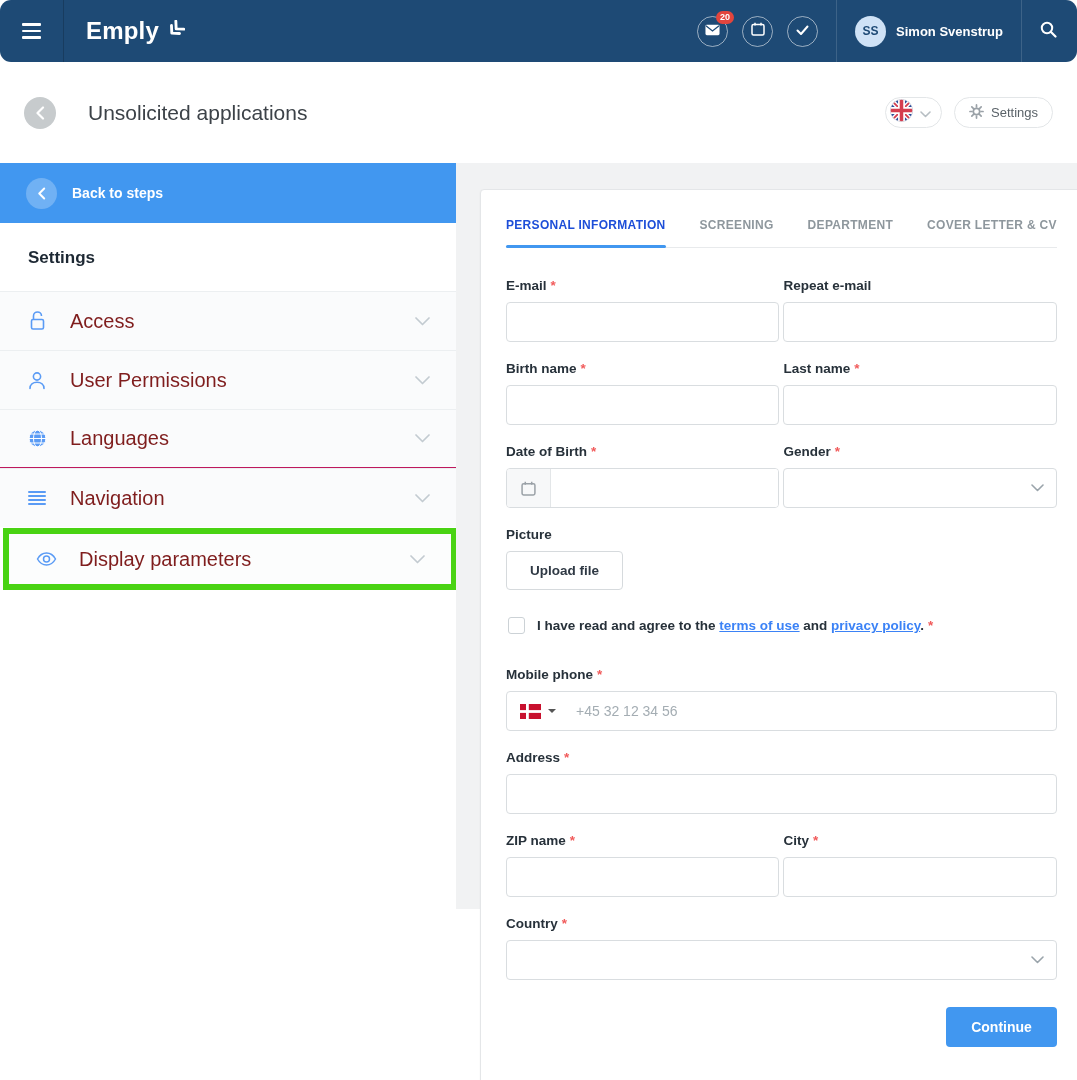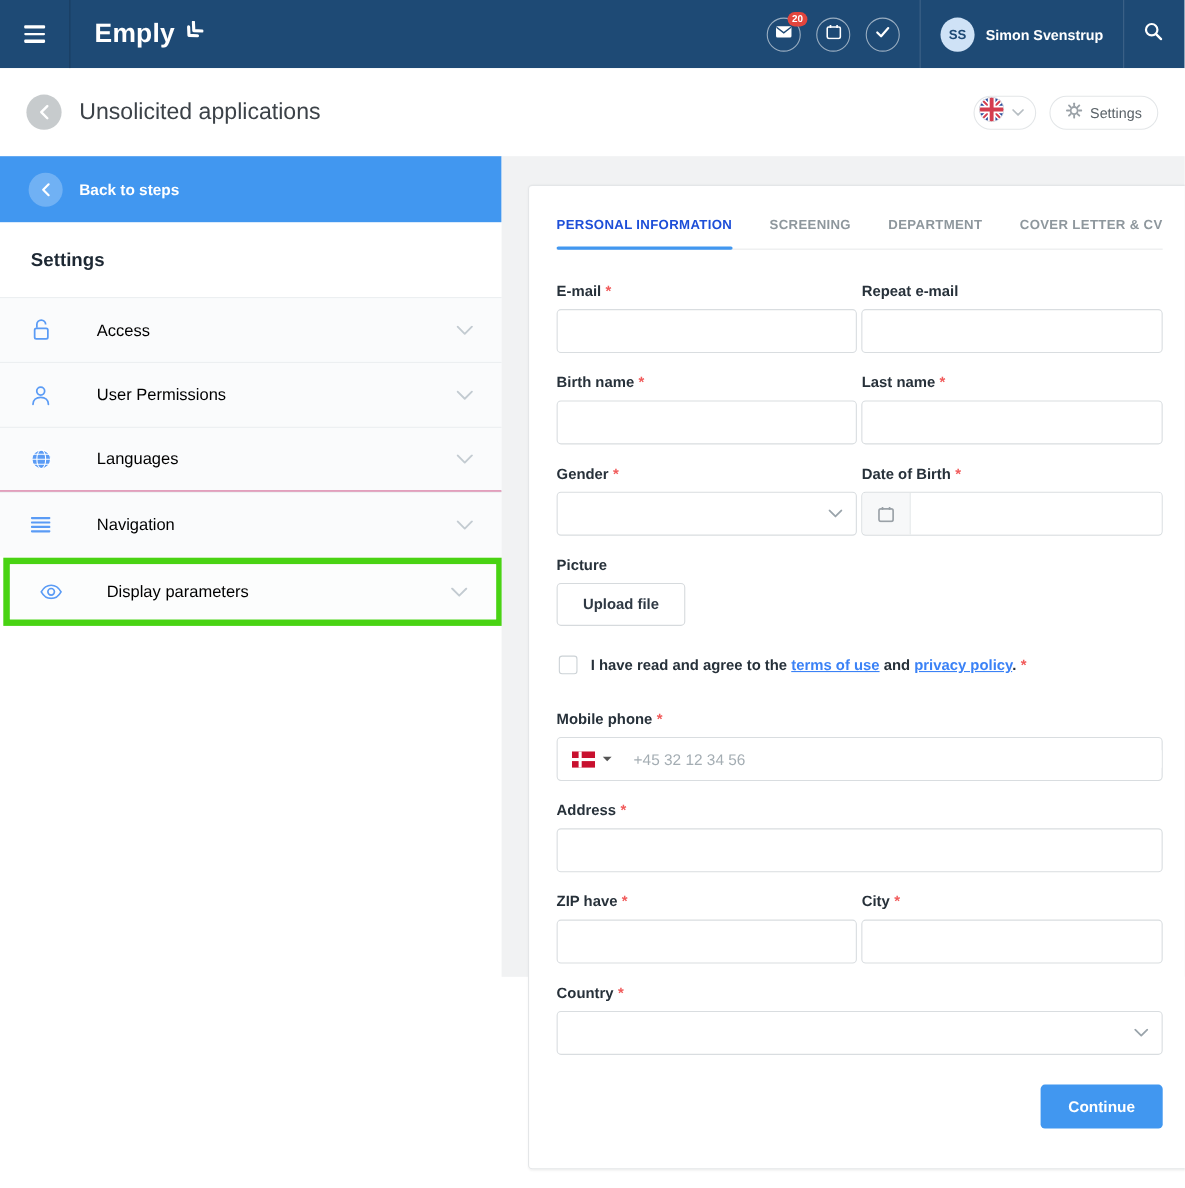--- a/index.html
+++ b/index.html
@@ -1,41 +1,41 @@
 <!DOCTYPE html>
 <html><head>
 <meta charset="utf-8">
 <style>
   * { box-sizing: border-box; margin: 0; padding: 0; }
   html,body { width:1077px; height:1080px; overflow:hidden; background:#fff;
     font-family:"Liberation Sans","DejaVu Sans",sans-serif; }
 
   
-  .topbar { height:62px; background:#1e4a75; display:flex; align-items:center; color:#fff; }
+  .topbar { height:62px; background:#1e4a75; display:flex; align-items:center; color:#fff;border-radius:11px; }
   .hamburger { width:64px; height:62px; display:flex; flex-direction:column; gap:4px;
     align-items:center; justify-content:center; cursor:pointer; border-right:1px solid rgba(0,0,0,.18); }
   .hamburger span { width:19px; height:2.5px; background:#fff; border-radius:1px; }
   .logo { display:flex; align-items:center; gap:7px; margin-left:22px; }
   .logo-text { font-size:24px; font-weight:bold; letter-spacing:.2px; }
   .top-right { margin-left:auto; display:flex; align-items:center; height:74px;justify-content:center; }
   .circle-icon { width:31px; height:31px; border:1.4px solid rgba(255,255,255,.55);
     border-radius:50%; display:flex; align-items:center; justify-content:center;
     position:relative; margin-left:14px; cursor:pointer; }
   .badge { position:absolute; top:-6px; right:-7px; background:#e2453d; color:#fff;
     font-size:9px; font-weight:bold; border-radius:9px; padding:2px 4px; min-width:17px;
     text-align:center; line-height:1; }
   .vdiv { width:1px; height:62px; background:rgba(255,255,255,.14); margin:0 18px; }
   .user-chip { display:flex; align-items:center; gap:10px; cursor:pointer; }
   .avatar { width:31px; height:31px; border-radius:50%; background:#cfe2f6; color:#1e4a75;
     font-size:12px; font-weight:bold; display:flex; align-items:center; justify-content:center; }
   .user-name { font-size:13px; font-weight:bold; }
   .search-btn { margin-right:20px; cursor:pointer; display:flex; }
 
   
-  .page-header { height:80px; background:#fff; display:flex; align-items:center; padding:0 24px; }
+  .page-header { height:101px; background:#fff; display:flex; align-items:center; padding:0 24px;gap:16px; }
   .back-circle { width:32px; height:32px; border-radius:50%; background:#c7cbcd;
     display:flex; align-items:center; justify-content:center; cursor:pointer; flex:0 0 auto; }
   .page-title { font-size:21px; color:#3c4248; margin-left:16px; font-weight:normal; }
   .header-right { margin-left:auto; display:flex; align-items:center; gap:12px; }
   .pill { height:31px; border:1px solid #e3e6e8; border-radius:16px; background:#fff;
     display:flex; align-items:center; cursor:pointer; }
   .flag-pill { padding:0 10px 0 4px; gap:7px; }
   .settings-pill { padding:0 14px; gap:7px; color:#5a6268; font-size:13px; }
 
   
@@ -44,21 +44,21 @@
   .back-steps { height:60px; background:#4197f0; display:flex; align-items:center;
     padding:0 26px; gap:15px; cursor:pointer; }
   .back-steps-circle { width:31px; height:31px; border-radius:50%; background:rgba(255,255,255,.25);
     display:flex; align-items:center; justify-content:center; }
   .back-steps-label { color:#fff; font-size:14px; font-weight:bold; }
   .sb-heading { padding:25px 28px 23px; font-size:17px; font-weight:bold; color:#1d2833; }
   .sb-row { height:59px; display:flex; align-items:center; padding:0 26px;
     background:#fafbfc; border-top:1px solid #ecEFf1; border-top-color:#eceff1; cursor:pointer; }
   .sb-row:nth-of-type(5) { border-bottom:1px solid #be185d; }
   .sb-icon { width:22px; display:flex; justify-content:center; }
-  .sb-label { margin-left:40px; font-size:15px; color:#000000; }
+  .sb-label { margin-left:22px; font-size:20px; color:#7f1d1d; }
   .sb-chev { margin-left:auto; display:flex; }
   .hl-box { border:6px solid #49d313; margin:1px -1px 0 3px; }
   .hl-box .sb-row { height:50px; border:none; background:#fcfdfd; }
 
   
   .main { flex:1; background:#f1f2f3; padding:26px 24px 17px; }
   .card { background:#fff; border:1px solid #e4e6e8; border-radius:4px;
     box-shadow:0 1px 2px rgba(0,0,0,.05); padding:28px 25px 24px; min-height:895px; }
 
   .tabs { display:flex; gap:34px; border-bottom:1px solid #e8eaec; margin-bottom:30px; }
@@ -347,41 +347,41 @@
           <input class="inp" type="text" style="">
         </div>
         <div class="field">
           <div class="f-label"><span>Last name</span><span class="req">*</span></div>
           <input class="inp" type="text" style="">
         </div>
       </div>
 
       <div class="form-row">
         <div class="field">
-          <div class="f-label"><span>Gender</span><span class="req">*</span></div>
-          <div class="select-wrap">
-            <input class="inp" type="text" readonly="" style="">
-            <span class="chev">
-              <svg width="13" height="8" viewBox="0 0 13 8">
-                  <path d="M1 1 L6.5 6.5 L12 1" fill="none" stroke="#9aa4ab" stroke-width="1.6" stroke-linecap="round" stroke-linejoin="round"></path>
-                </svg>
-            </span>
-          </div>
-        </div>
-        <div class="field">
           <div class="f-label"><span>Date of Birth</span><span class="req">*</span></div>
           <div class="inp-group">
             <span class="inp-prefix">
               <svg width="15" height="15" viewBox="0 0 14 14">
                   <rect x="1" y="2.5" width="12" height="10.5" rx="1.5" fill="none" stroke="#9aa1a7" stroke-width="1.4"></rect>
                   <line x1="4" y1="0.8" x2="4" y2="3.4" stroke="#9aa1a7" stroke-width="1.4"></line>
                   <line x1="10" y1="0.8" x2="10" y2="3.4" stroke="#9aa1a7" stroke-width="1.4"></line>
                 </svg>
             </span>
             <input class="inp-bare" type="text" style="">
+          </div>
+        </div>
+        <div class="field">
+          <div class="f-label"><span>Gender</span><span class="req">*</span></div>
+          <div class="select-wrap">
+            <input class="inp" type="text" readonly="" style="">
+            <span class="chev">
+              <svg width="13" height="8" viewBox="0 0 13 8">
+                  <path d="M1 1 L6.5 6.5 L12 1" fill="none" stroke="#9aa4ab" stroke-width="1.6" stroke-linecap="round" stroke-linejoin="round"></path>
+                </svg>
+            </span>
           </div>
         </div>
       </div>
 
       <div class="picture-block">
         <div class="f-label"><span>Picture</span></div>
         <div class="upload-btn">Upload file</div>
       </div>
 
       <div class="consent">
@@ -408,21 +408,21 @@
 
       <div class="form-row">
         <div class="field">
           <div class="f-label"><span>Address</span><span class="req">*</span></div>
           <input class="inp" type="text" style="">
         </div>
       </div>
 
       <div class="form-row">
         <div class="field">
-          <div class="f-label"><span>ZIP have</span><span class="req">*</span></div>
+          <div class="f-label"><span>ZIP name</span><span class="req">*</span></div>
           <input class="inp" type="text" style="">
         </div>
         <div class="field">
           <div class="f-label"><span>City</span><span class="req">*</span></div>
           <input class="inp" type="text" style="">
         </div>
       </div>
 
       <div class="form-row" style="margin-bottom:0;">
         <div class="field">

